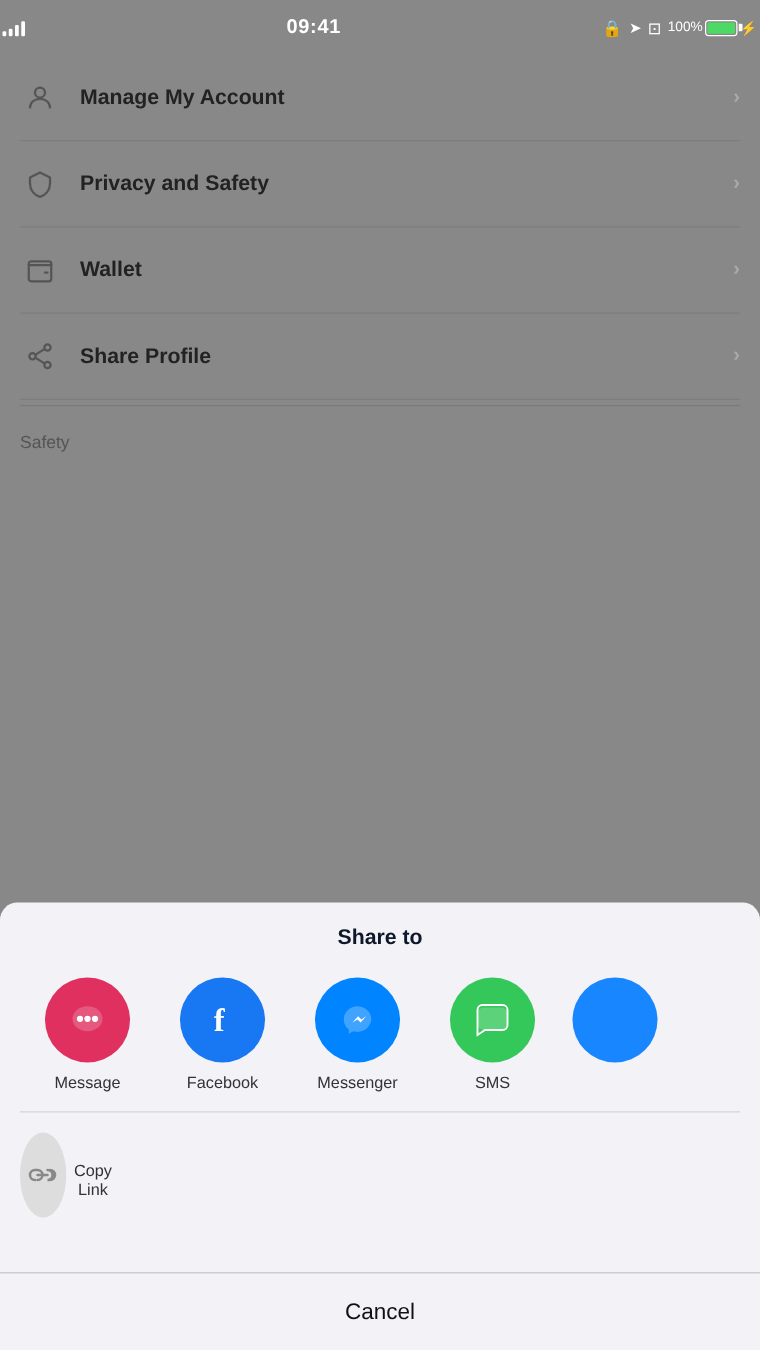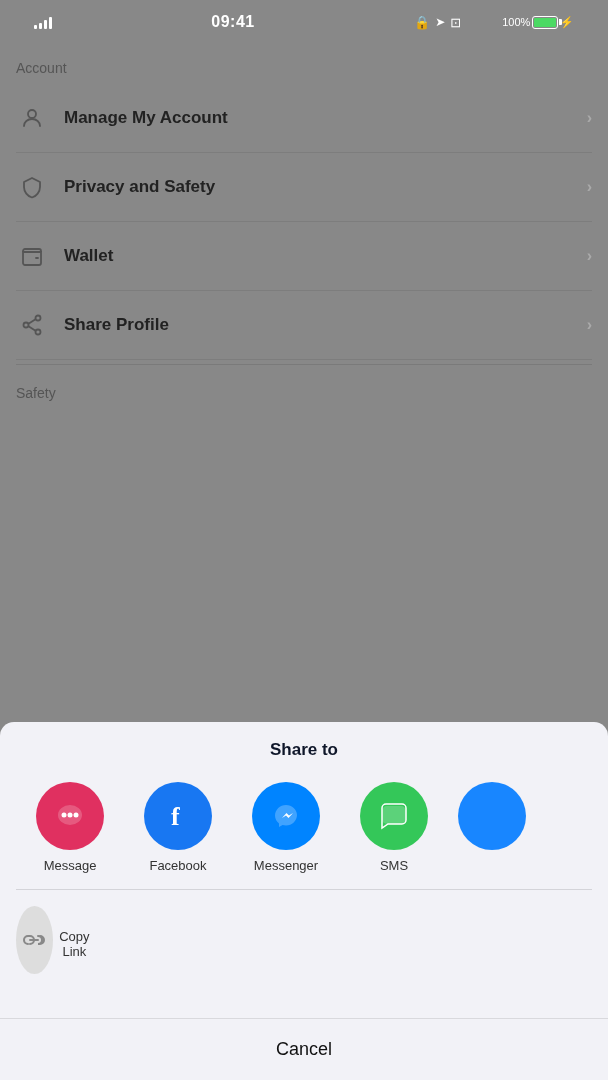--- a/index.html
+++ b/index.html
@@ -13,21 +13,21 @@
       overflow: hidden;
     }
 
     
     .status-bar {
       height: 44px;
       background: #888;
       display: flex;
       align-items: center;
       justify-content: space-between;
-      padding: 0 34px;
+      padding: 0 2px;
     }
     .status-bar-left {
       display: flex;
       align-items: center;
       gap: 3px;
     }
     .signal-bars {
       display: flex;
       align-items: flex-end;
       gap: 2px;
@@ -50,21 +50,20 @@
       gap: 5px;
     }
     .status-icon {
       color: #fff;
       font-size: 13px;
     }
     .battery-container {
       display: flex;
       align-items: center;
       gap: 2px;
-      margin-left: 36px;
     }
     .battery {
       width: 26px;
       height: 13px;
       border: 1.5px solid #fff;
       border-radius: 3px;
       position: relative;
       display: flex;
       align-items: center;
       padding: 1px;
@@ -317,21 +316,20 @@
       <span style="color:#fff;font-size:11px;">⚡</span>
     </div>
   </div>
 </div>
 
 <div class="bg-page">
 
 
   <div class="settings-content">
 
-    <div class="section-label">Account</div>
 
     <div class="settings-item">
       <div class="item-icon">
         <svg width="24" height="24" viewBox="0 0 24 24" fill="none">
           <circle cx="12" cy="8" r="4" stroke="#555" stroke-width="1.8"></circle>
           <path d="M4 20c0-4 3.6-7 8-7s8 3 8 7" stroke="#555" stroke-width="1.8" stroke-linecap="round"></path>
         </svg>
       </div>
       <div class="item-label">Manage My Account</div>
       <div class="item-chevron">›</div>

